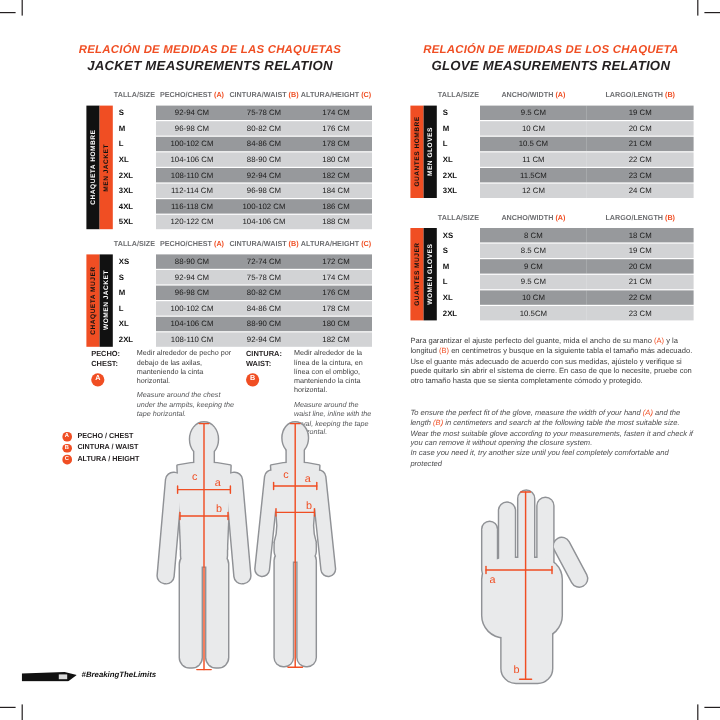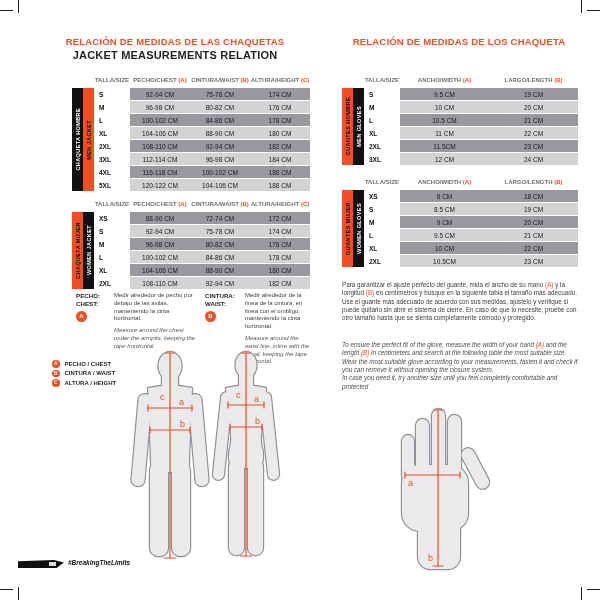--- a/index.html
+++ b/index.html
@@ -4,21 +4,21 @@
 <style>
   * { margin:0; padding:0; box-sizing:border-box; }
   html,body { background:#fff; }
   body { font-family:"Liberation Sans", sans-serif; color:#231f20; }
   .page { position:relative; width:600px; height:600px; background:#fff; overflow:hidden; }
 
   
   .crop { position:absolute; background:#231f20; }
 
   
-  .title-block { position:absolute; width:270px; text-align:center; }
+  .title-block { position:absolute; width:270px; text-align:center;font-style:italic; }
   .title-es { font-size:9.5px; font-weight:bold; color:#F04E23; letter-spacing:.2px; }
   .title-en { font-size:11px; font-weight:bold; color:#231f20; margin-top:2px; letter-spacing:.2px; }
 
   
   .size-table { position:absolute; }
   .table-core { margin-left:22px; }
   .thead { display:grid; height:12px; align-items:center; margin-bottom:2px; }
   .trow  { display:grid; height:12px; margin-bottom:1px; }
   .cols-4 .thead, .cols-4 .trow { grid-template-columns:36px 1fr 1fr 1fr; }
   .cols-3 .thead, .cols-3 .trow { grid-template-columns:36px 1fr 1fr; }
@@ -318,20 +318,21 @@
       <line class="mline" x1="112" y1="74" x2="112" y2="80"></line>
       <line class="mline" x1="144" y1="74" x2="144" y2="80"></line>
     </g>
     <text class="mlabel" x="118" y="48">c</text>
     <text class="mlabel" x="136" y="52">a</text>
     <text class="mlabel" x="137" y="74">b</text>
   </svg>
 
   <div class="title-block" style="left:326px;top:36px;width:266px;">
     <div class="title-es">RELACIÓN DE MEDIDAS DE LOS CHAQUETA</div>
+    <div class="title-en">GLOVE MEASUREMENTS RELATION</div>
   </div>
 
   <div class="size-table rows-6" style="left:342px;top:74px;width:236px;">
     <div class="table-core cols-3">
         <div class="thead">
           <div class="hcell"><span>TALLA/SIZE</span></div>
           <div class="hcell"><span>ANCHO/WIDTH </span><span class="hletter">(A)</span></div>
           <div class="hcell"><span>LARGO/LENGTH </span><span class="hletter">(B)</span></div>
         </div>
         <div class="tbody">

